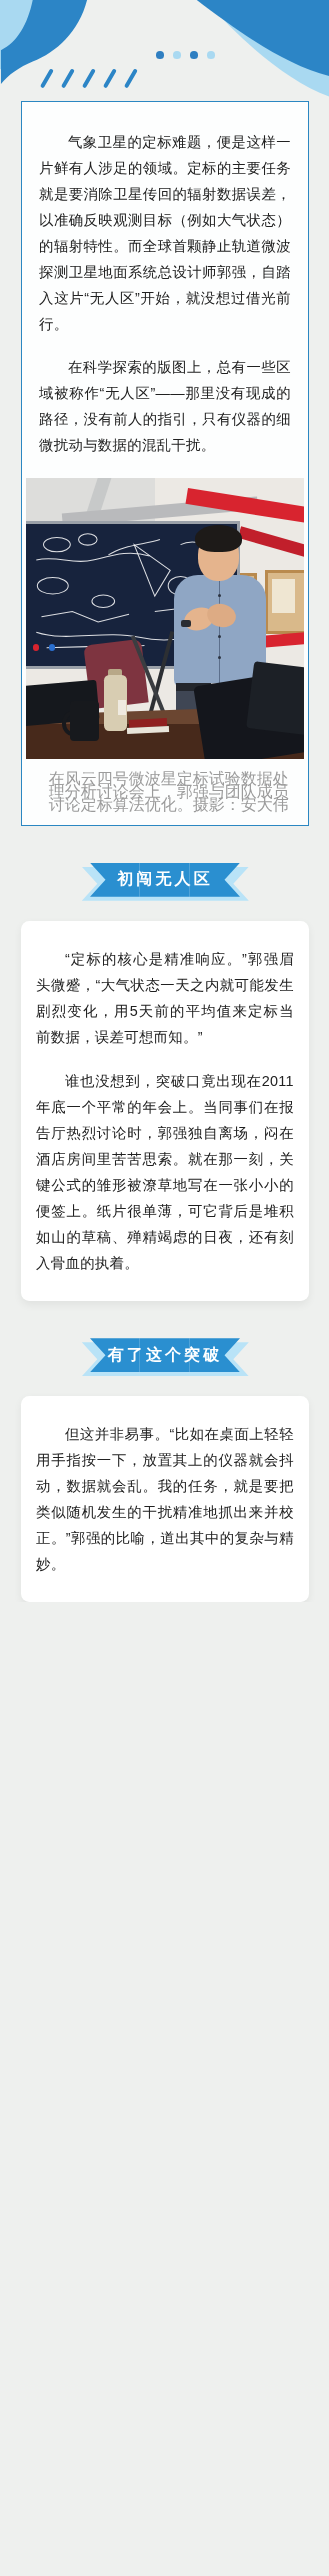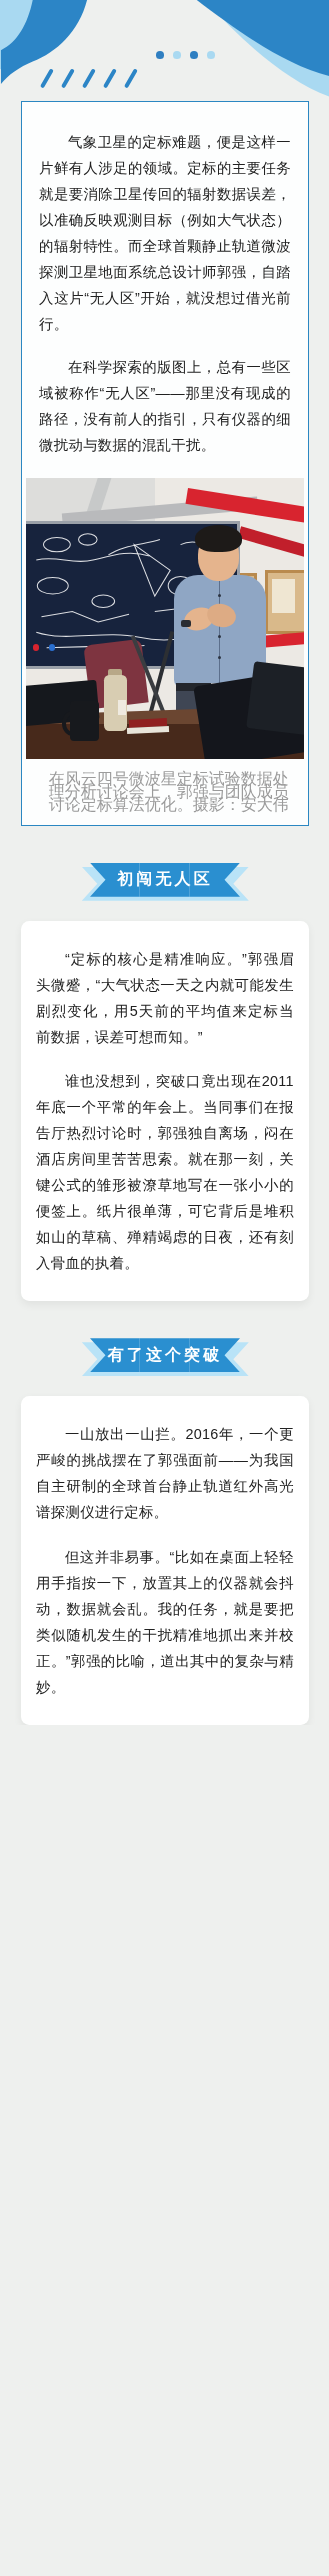--- a/index.html
+++ b/index.html
@@ -236,19 +236,18 @@
   <div class="section-card">
     <p class="para">“定标的核心是精准响应。”郭强眉头微蹙，“大气状态一天之内就可能发生剧烈变化，用5天前的平均值来定标当前数据，误差可想而知。”</p>
     <p class="para">谁也没想到，突破口竟出现在2011年底一个平常的年会上。当同事们在报告厅热烈讨论时，郭强独自离场，闷在酒店房间里苦苦思索。就在那一刻，关键公式的雏形被潦草地写在一张小小的便签上。纸片很单薄，可它背后是堆积如山的草稿、殚精竭虑的日夜，还有刻入骨血的执着。</p>
   </div>
 
   <div class="ribbon">
     <div class="ribbon-back"></div>
     <div class="ribbon-front">有了这个突破</div>
   </div>
   <div class="section-card">
-    <p class="para">一山放出一山拦。2016年，一个更严峻的挑战摆在了郭强面前——为我国自主研制的全球首台静止轨道红外高光谱探测仪进行定标。</p>
     <p class="para">但这并非易事。“比如在桌面上轻轻用手指按一下，放置其上的仪器就会抖动，数据就会乱。我的任务，就是要把类似随机发生的干扰精准地抓出来并校正。”郭强的比喻，道出其中的复杂与精妙。</p>
 
   </div>
 
 </div>
 
 
 </body></html>

